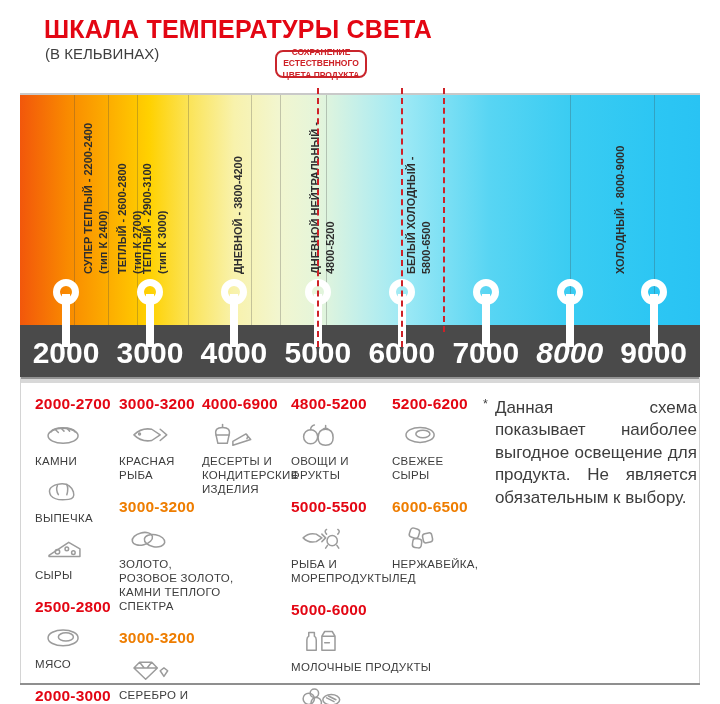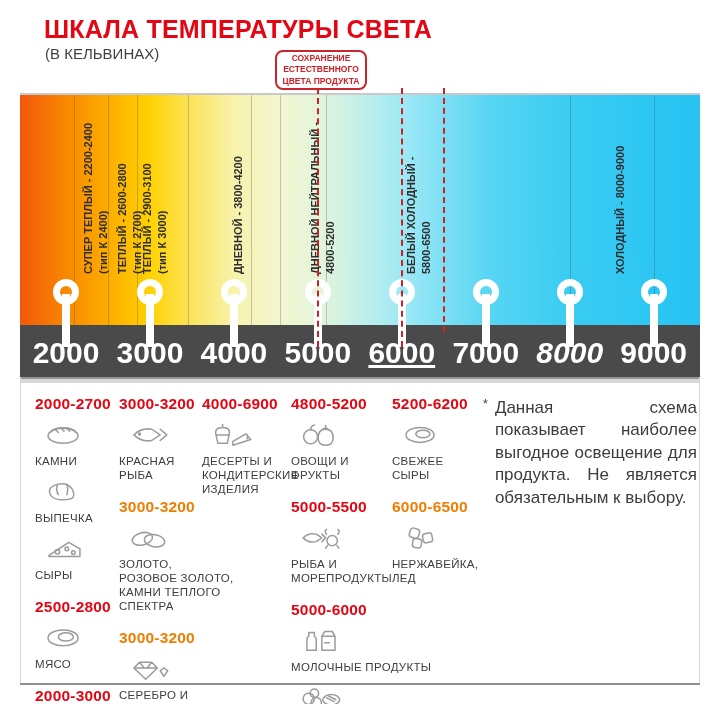--- a/index.html
+++ b/index.html
@@ -1,21 +1,21 @@
 <!DOCTYPE html>
 <html style="--red: #E30613; --orange: #EE7D00; --callout-red: #C9252C; --dash-red: #CE2127; --bar-bg: #4A4A4A; --label-dark: #2E2E2E; --text-gray: #3D3D3D; --icon-stroke: #9B9B9B;"><head>
 <meta charset="utf-8">
 <style>
   html,body{margin:0;padding:0;background:#fff;}
   .stage{position:relative;width:720px;height:704px;background:#fff;overflow:hidden;
          font-family:"Liberation Sans",sans-serif;}
   
   .title{position:absolute;left:44px;top:15px;font-size:25px;font-weight:bold;color:var(--red);letter-spacing:.2px;}
   .subtitle{position:absolute;left:45px;top:45px;font-size:15px;color:#3f3f3f;}
-  .callout{position:absolute;top:50px;height:40px;box-sizing:border-box;border:2px solid var(--callout-red);
+  .callout{position:absolute;top:50px;height:28px;box-sizing:border-box;border:2px solid var(--callout-red);
            border-radius:8px;background:#fff;color:var(--dash-red);font-size:8.5px;font-weight:bold;
            text-align:center;display:flex;align-items:center;justify-content:center;
            white-space:pre-line;line-height:1.3;z-index:8;padding:2px 4px;}
   .callout.c1{left:275px;width:92px;}
   .callout.c2{left:377px;width:92px;}
   
   .grad{position:absolute;left:20px;top:93px;width:680px;height:232px;border-top:2px solid #c9c9c9;z-index:1;}
   .divider{position:absolute;top:0;width:1px;height:232px;background:rgba(70,70,70,.28);}
   .zlabel{position:absolute;top:179px;transform:rotate(-90deg);transform-origin:0 0;
           white-space:nowrap;font-size:11px;font-weight:bold;color:var(--label-dark);line-height:13px;}
@@ -101,21 +101,21 @@
       <div class="pincircle" style="left: 136.956px;"></div>
       <div class="tick" style="left: 149.956px;">3000</div>
       <div class="stem" style="left: 229.906px;"></div>
       <div class="pincircle" style="left: 220.906px;"></div>
       <div class="tick" style="left: 233.906px;">4000</div>
       <div class="stem" style="left: 313.857px;"></div>
       <div class="pincircle" style="left: 304.857px;"></div>
       <div class="tick" style="left: 317.857px;">5000</div>
       <div class="stem" style="left: 397.807px;"></div>
       <div class="pincircle" style="left: 388.807px;"></div>
-      <div class="tick" style="left: 401.807px; text-decoration: underline;">6000</div>
+      <div class="tick" style="left: 401.807px;">6000</div>
       <div class="stem" style="left: 481.758px;"></div>
       <div class="pincircle" style="left: 472.758px;"></div>
       <div class="tick" style="left: 485.758px;">7000</div>
       <div class="stem" style="left: 565.709px;"></div>
       <div class="pincircle" style="left: 556.709px;"></div>
       <div class="tick" style="left: 569.709px; font-style: italic;">8000</div>
       <div class="stem" style="left: 649.659px;"></div>
       <div class="pincircle" style="left: 640.659px;"></div>
       <div class="tick" style="left: 653.659px;">9000</div>
       <div class="dash" style="left: 316.857px; height: 259px;"></div>

